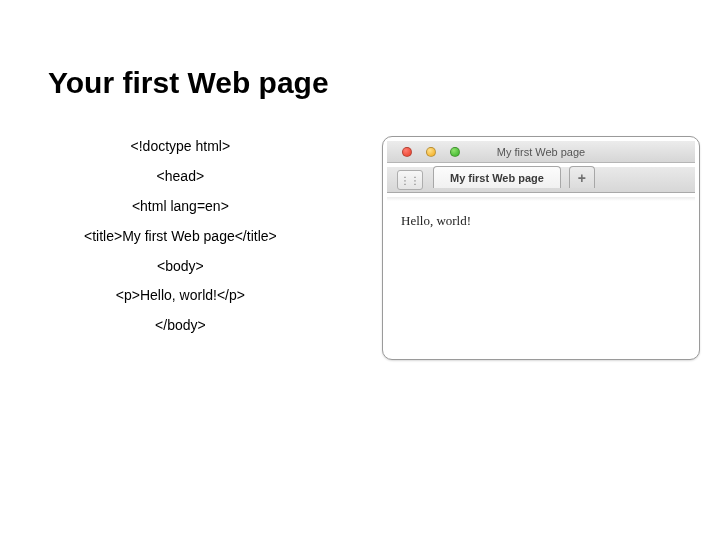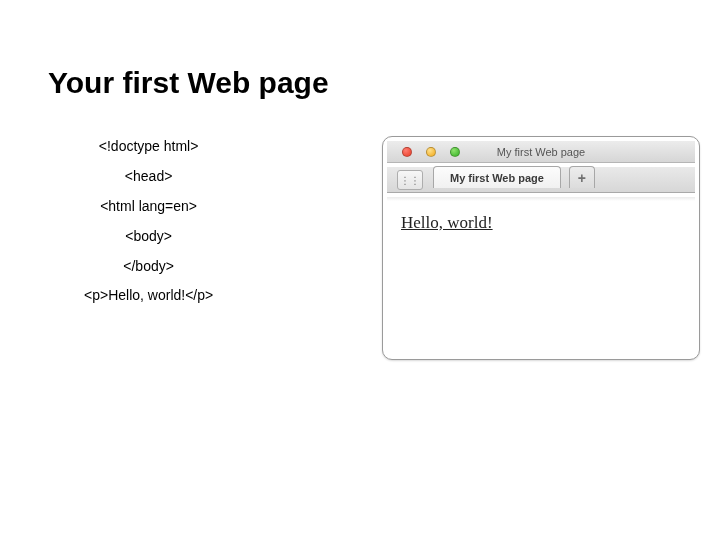--- a/index.html
+++ b/index.html
@@ -126,37 +126,37 @@
   }
 
   .browser-chrome-shadow {
     height: 4px;
     background: linear-gradient(rgba(0,0,0,0.08), rgba(0,0,0,0));
   }
 
   .browser-content {
     padding: 8px 10px;
     font-family: Georgia, 'Times New Roman', serif;
-    font-size: 17px;
+    font-size: 13px;
     color: #222;
-    text-decoration: underline;
   }
 </style>
 </head>
 <body>
 
 <h1 class="slide-title">Your first Web page</h1>
 
 <div class="code-block">
   <div class="code-line">&lt;!doctype html&gt;</div>
   <div class="code-line">&lt;head&gt;</div>
   <div class="code-line">&lt;html lang=en&gt;</div>
+  <div class="code-line">&lt;title&gt;My first Web page&lt;/title&gt;</div>
   <div class="code-line">&lt;body&gt;</div>
+  <div class="code-line">&lt;p&gt;Hello, world!&lt;/p&gt;</div>
   <div class="code-line">&lt;/body&gt;</div>
-  <div class="code-line">&lt;p&gt;Hello, world!&lt;/p&gt;</div>
 </div>
 
 <div class="browser">
   <div class="browser-titlebar">
     <div class="traffic-lights">
       <div class="tl tl-close"></div>
       <div class="tl tl-min"></div>
       <div class="tl tl-max"></div>
     </div>
     <div class="window-title">My first Web page</div>

